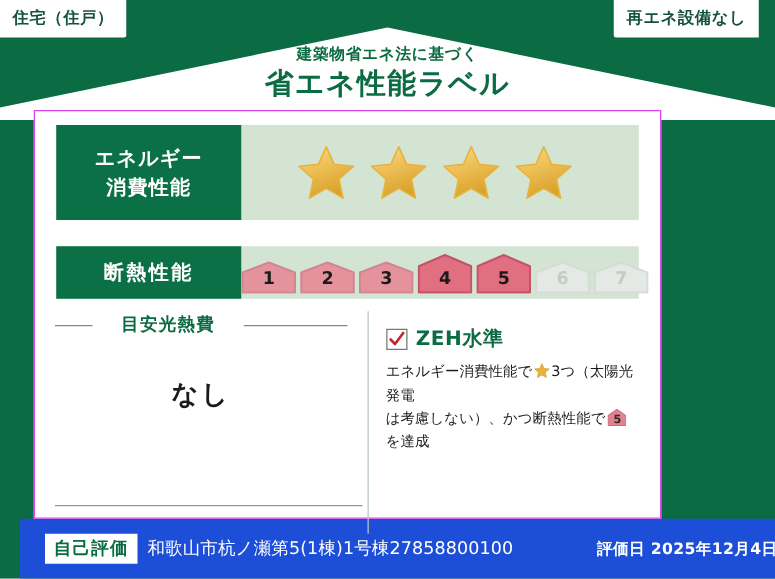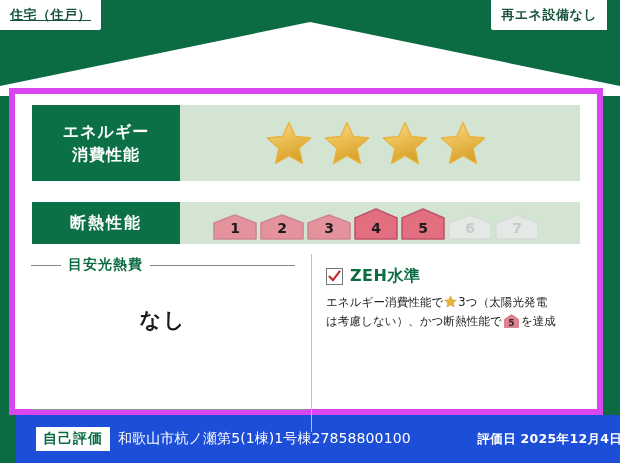--- a/index.html
+++ b/index.html
@@ -46,21 +46,21 @@
     top: 0;
     background: #ffffff;
     color: #15543a;
     font-weight: bold;
     font-size: 13px;
     line-height: 1;
     padding: 8px 10px 9px 10px;
     letter-spacing: 0.5px;
     white-space: nowrap;
   }
-  .corner-tag.left  { left: 0;  border-bottom-right-radius: 2px; text-decoration: underline; }
+  .corner-tag.left  { left: 0;  border-bottom-right-radius: 2px; }
   .corner-tag.right { right: 13px; border-bottom-left-radius: 2px; }
 
   
   .title-block {
     position: absolute;
     left: 0; top: 36px;
     width: 620px;
     text-align: center;
     color: #0b6b42;
     z-index: 4;
@@ -75,27 +75,27 @@
     font-size: 23px;
     font-weight: bold;
     letter-spacing: 1.2px;
     line-height: 1.25;
     margin-top: 3px;
   }
 
   
   .card {
     position: absolute;
-    left: 9px;
+    left: 27px;
     top: 88px;
-    width: 594px;
+    width: 502px;
     height: 327px;
     background: #ffffff;
     box-sizing: border-box;
-    border: 6px solid #d946ef;
+    border: 1px solid #d946ef;
     z-index: 3;
   }
 
   
   .perf-row {
     display: flex;
     align-items: stretch;
     margin: 0 17px;
     background: #d3e4d2;
   }
@@ -177,21 +177,21 @@
     flex: 1 1 auto;
     box-sizing: border-box;
     padding: 6px 16px 0 14px;
     border-left: 1px solid #b9c6c0;
     position: relative;
   }
 
   .rule-title {
     display: flex;
     align-items: center;
-    gap: 7px;
+    gap: 23px;
     color: #0b6b42;
     margin-top: 2px;
   }
   .rule-title .bar {
     height: 1px;
     background: #7f8c86;
     flex: 1 1 auto;
   }
   .rule-title .bar.short { flex: 0 0 30px; }
   .rule-title .txt {
@@ -321,20 +321,24 @@
 <div id="label-root">
 
   <div class="header-band">
     <svg class="header-wedge" width="620" height="96" viewBox="0 0 620 96">
       <polygon points="0,96 0,88 310,24 620,88 620,96" fill="#ffffff"></polygon>
       <polygon points="0,96 310,32 620,96" fill="#ffffff" opacity="0"></polygon>
       <path d="M0,96 L0,86 L310,22 L620,86 L620,96 Z" fill="#ffffff"></path>
     </svg>
   </div>
 
+  <div class="title-block">
+    <div class="title-sub">建築物省エネ法に基づく</div>
+    <div class="title-main">省エネ性能ラベル</div>
+  </div>
 
   <div class="corner-tag left">住宅（住戸）</div>
   <div class="corner-tag right">再エネ設備なし</div>
 
   <div class="card">
 
     <div class="perf-row energy">
       <div class="perf-label">
         <span>
           <span>エネルギー</span><br>

